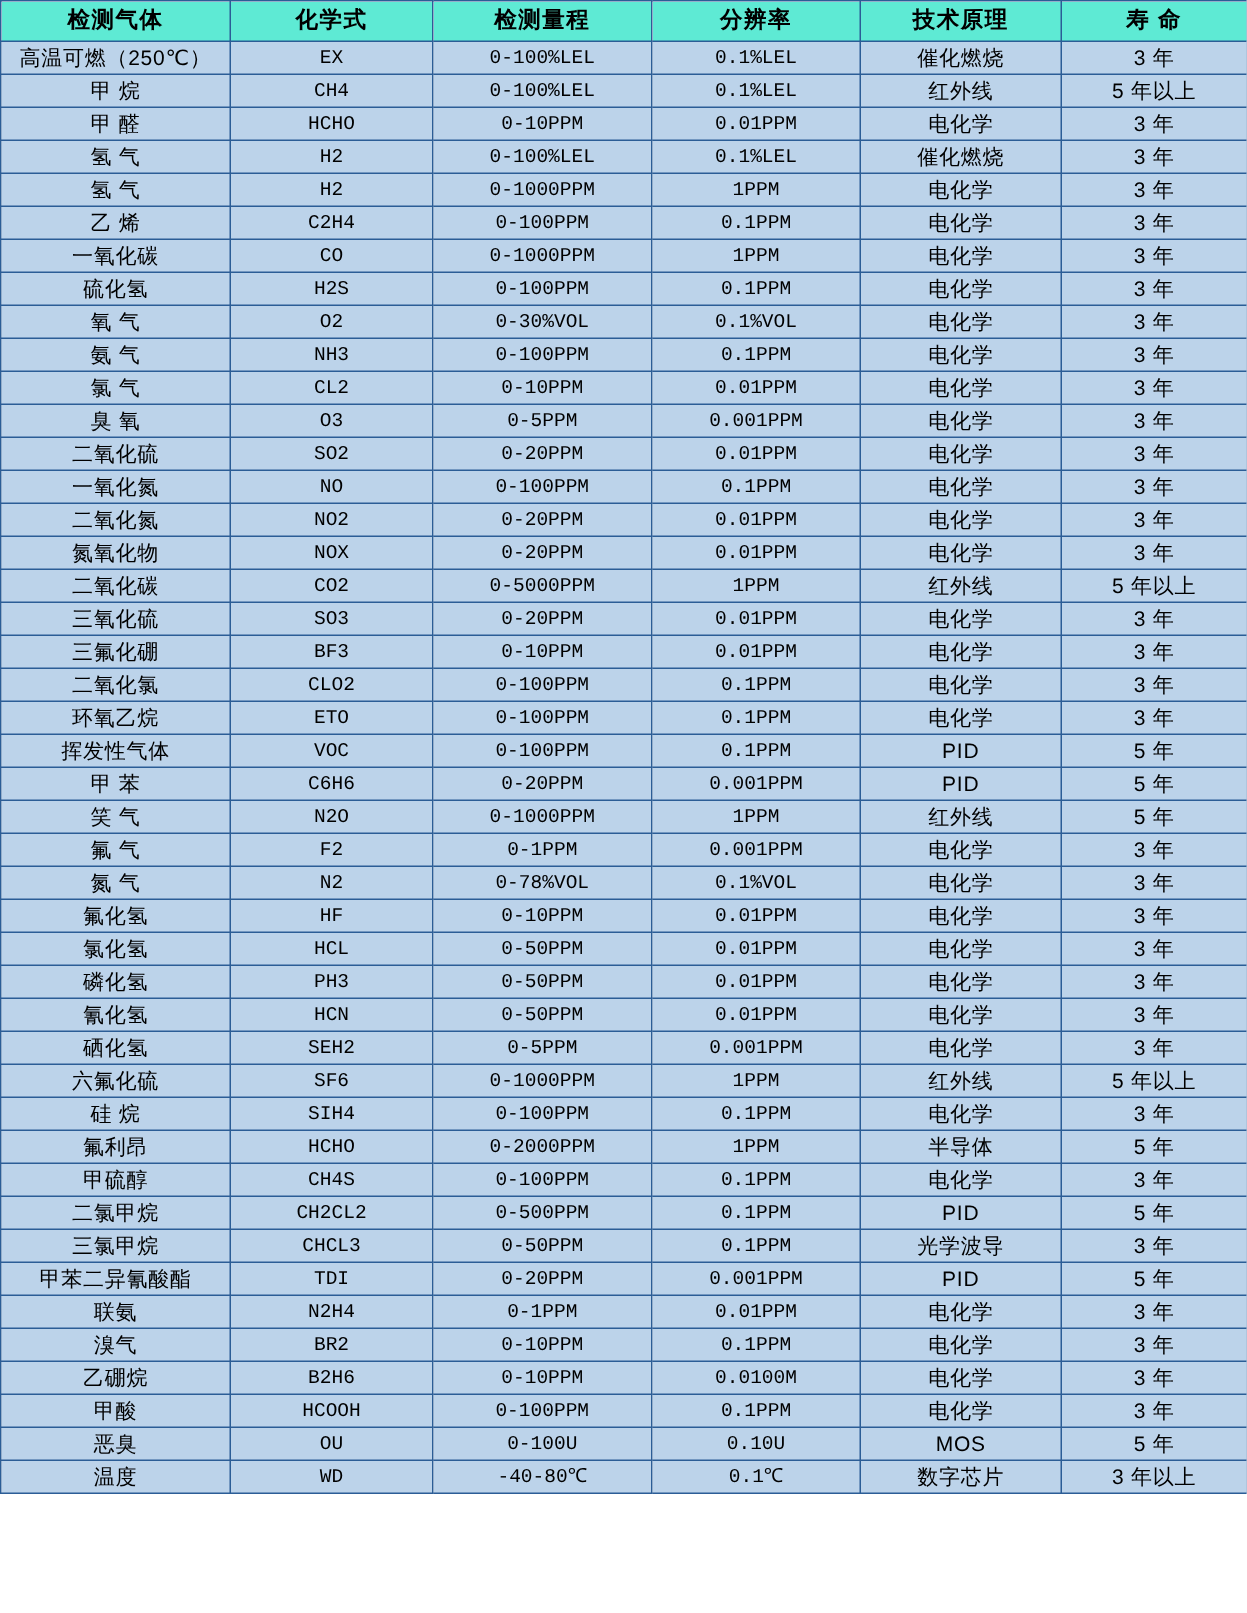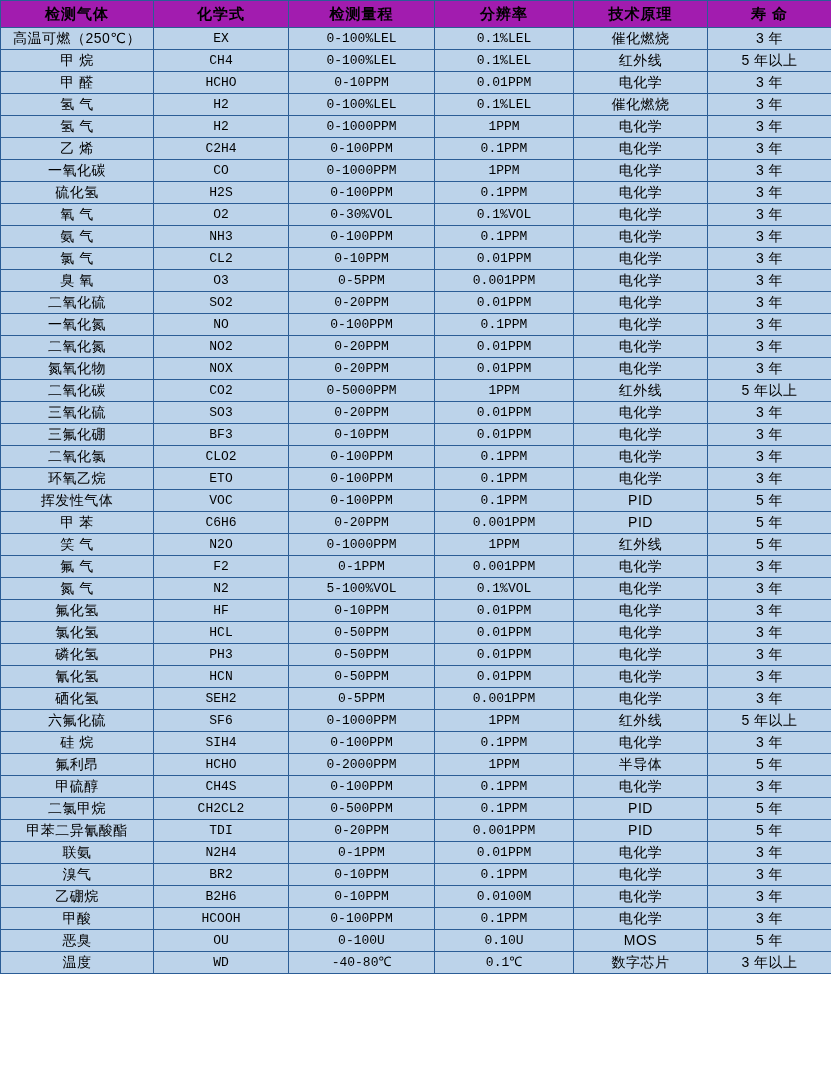--- a/index.html
+++ b/index.html
@@ -35,21 +35,21 @@
     vertical-align: middle;
     color: #000000;
     background: #bcd3ea;
     height: 21px;
     line-height: 19px;
     padding: 0 2px;
     overflow: hidden;
     white-space: nowrap;
   }
   table.gas-table thead th {
-    background: #a21caf;
+    background: #5eead4;
     font-weight: bold;
     font-size: 15px;
     height: 26px;
     line-height: 24px;
     letter-spacing: 1px;
   }
   table.gas-table td.name {
     font-size: 14px;
     letter-spacing: 0.5px;
   }
@@ -285,21 +285,21 @@
           <td class="name">氟 气</td>
           <td class="formula">F2</td>
           <td class="range">0-1PPM</td>
           <td class="res">0.001PPM</td>
           <td class="tech">电化学</td>
           <td class="life">3 年</td>
         </tr>
         <tr>
           <td class="name">氮 气</td>
           <td class="formula">N2</td>
-          <td class="range">5-100%VOL</td>
+          <td class="range">0-78%VOL</td>
           <td class="res">0.1%VOL</td>
           <td class="tech">电化学</td>
           <td class="life">3 年</td>
         </tr>
         <tr>
           <td class="name">氟化氢</td>
           <td class="formula">HF</td>
           <td class="range">0-10PPM</td>
           <td class="res">0.01PPM</td>
           <td class="tech">电化学</td>
@@ -369,20 +369,28 @@
           <td class="tech">电化学</td>
           <td class="life">3 年</td>
         </tr>
         <tr>
           <td class="name">二氯甲烷</td>
           <td class="formula">CH2CL2</td>
           <td class="range">0-500PPM</td>
           <td class="res">0.1PPM</td>
           <td class="tech">PID</td>
           <td class="life">5 年</td>
+        </tr>
+        <tr>
+          <td class="name">三氯甲烷</td>
+          <td class="formula">CHCL3</td>
+          <td class="range">0-50PPM</td>
+          <td class="res">0.1PPM</td>
+          <td class="tech">光学波导</td>
+          <td class="life">3 年</td>
         </tr>
         <tr>
           <td class="name">甲苯二异氰酸酯</td>
           <td class="formula">TDI</td>
           <td class="range">0-20PPM</td>
           <td class="res">0.001PPM</td>
           <td class="tech">PID</td>
           <td class="life">5 年</td>
         </tr>
         <tr>

